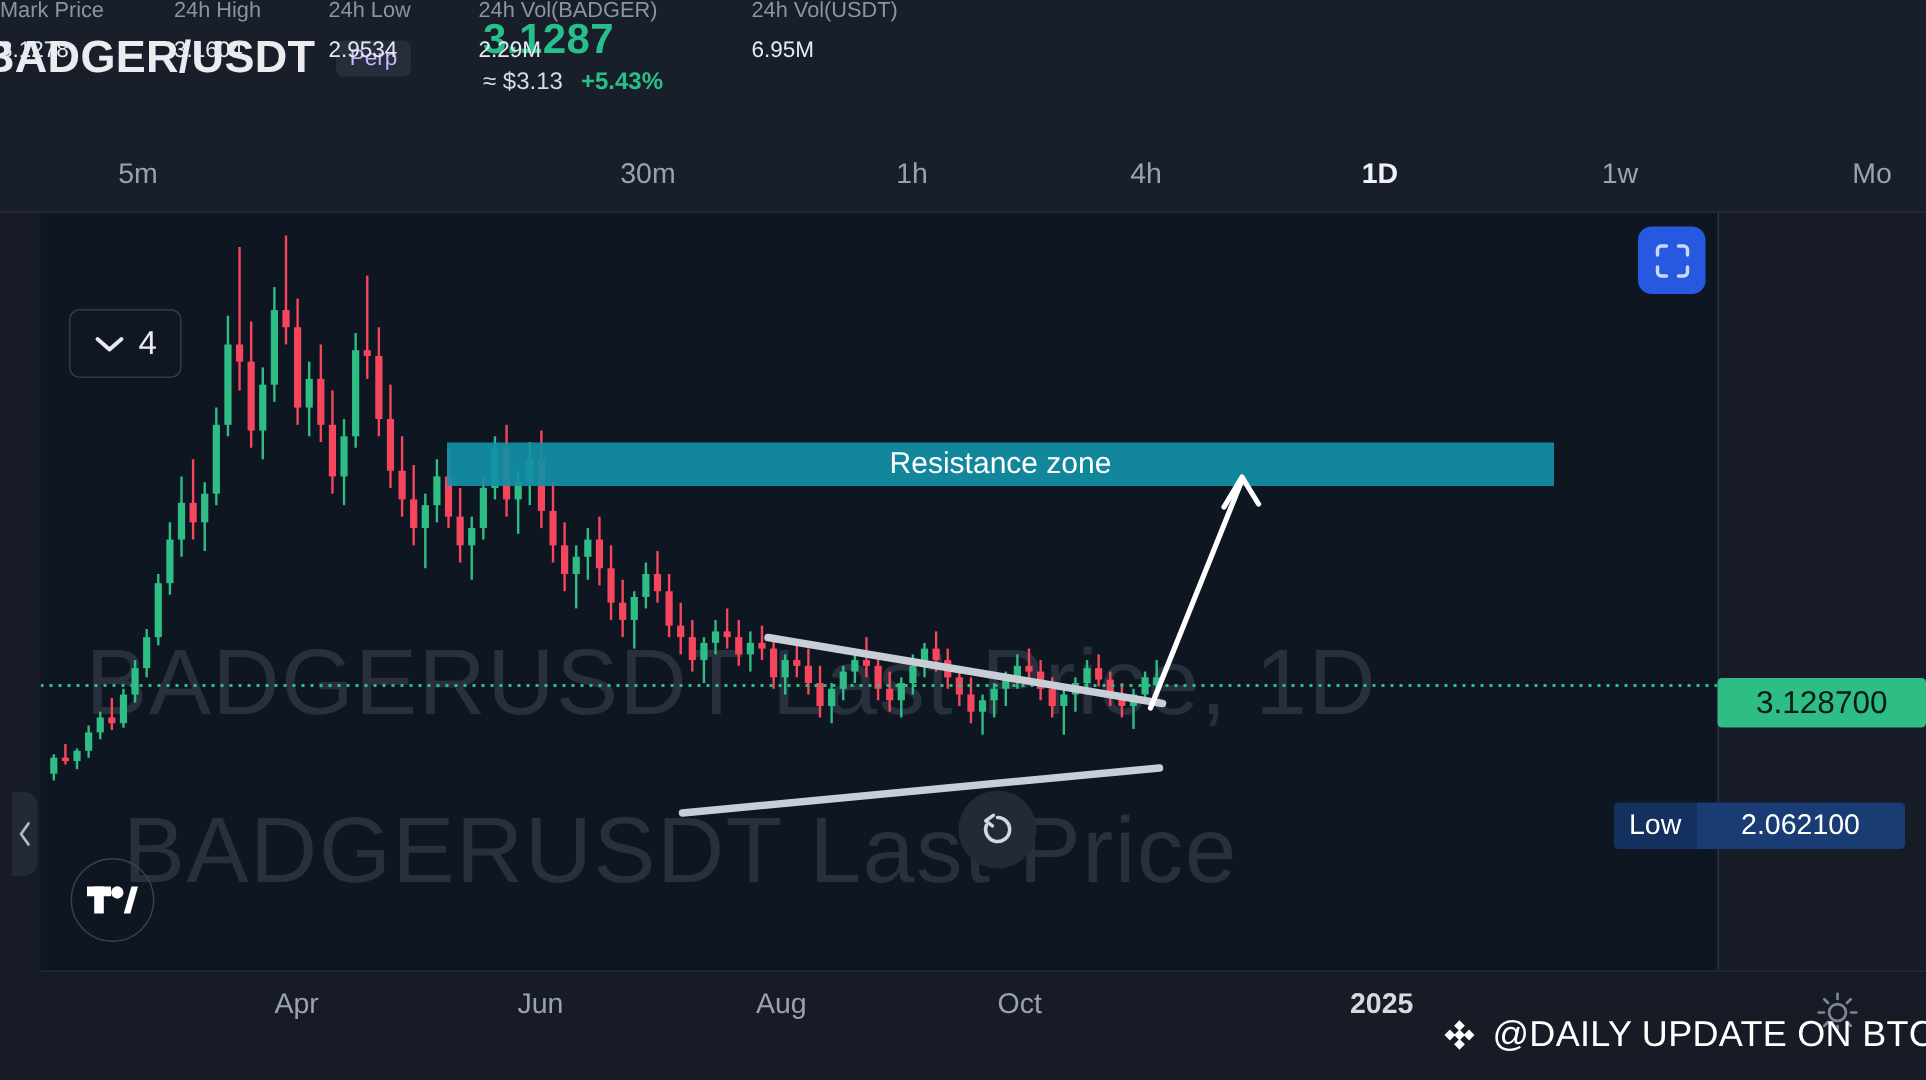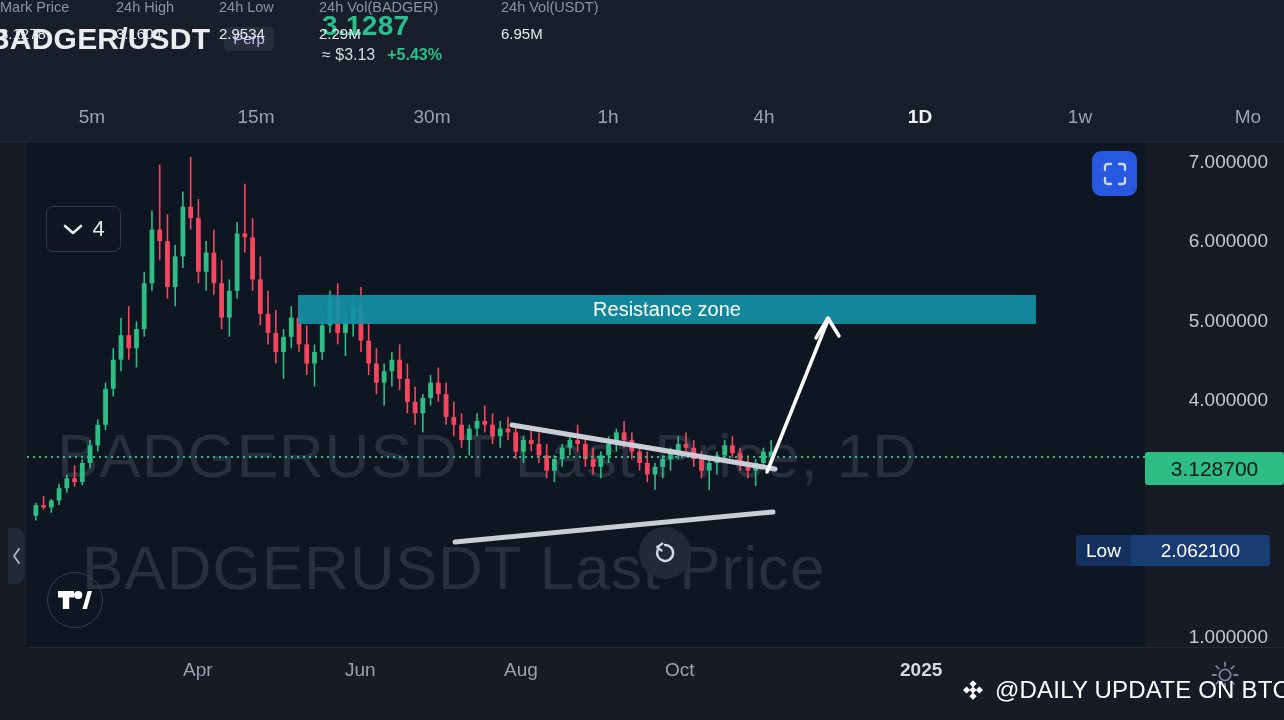--- a/index.html
+++ b/index.html
@@ -156,21 +156,20 @@
         </div>
         <div style="position: absolute; left: 501px; top: 0px;">
           <div class="stat-label">24h Vol(USDT)</div>
           <div class="stat-value">6.95M</div>
         </div>
       </div>
   </div>
 
   <div class="tfbar" id="tfbar">
       <div class="tf" style="left: 59px; width: 66px;">5m</div>
-      <div class="tf" style="left: 217px; width: 78px;">15m</div>
       <div class="tf" style="left: 393px; width: 78px;">30m</div>
       <div class="tf" style="left: 579px; width: 58px;">1h</div>
       <div class="tf" style="left: 735px; width: 58px; text-align: right;">4h</div>
       <div class="tf active" style="left: 889px; width: 62px;">1D</div>
       <div class="tf" style="left: 1049px; width: 62px;">1w</div>
       <div class="tf" style="left: 1217px; width: 62px;">Mo</div>
     </div>
 
   <div class="chart-wrap">
     <div class="wm wm1">BADGERUSDT Last Price, 1D</div>
@@ -381,28 +380,20 @@
       <line x1="485" y1="283" x2="748" y2="327" stroke="#c9ced6" stroke-width="5" stroke-linecap="round"></line>
 
       <line x1="428" y1="400" x2="746" y2="370" stroke="#c9ced6" stroke-width="5" stroke-linecap="round"></line>
 
       <line x1="740" y1="330" x2="801" y2="178" stroke="#ffffff" stroke-width="3.5" stroke-linecap="round"></line>
       <polyline points="789,196 801,176 812,194" fill="none" stroke="#ffffff" stroke-width="3.5" stroke-linecap="round" stroke-linejoin="round"></polyline>
     </svg>
   </div>
 
   <div class="axis-sep"></div>
-  <div class="price-axis" id="price-axis">
-      <div class="ylabel" style="top: 9px;">7.000000</div>
-      <div class="ylabel" style="top: 88px;">6.000000</div>
-      <div class="ylabel" style="top: 168px;">5.000000</div>
-      <div class="ylabel" style="top: 247px;">4.000000</div>
-      <div class="ylabel faded" style="top: 326px;">3.000000</div>
-      <div class="ylabel" style="top: 484px;">1.000000</div>
-    </div>
 
   <div class="badge-price" style="left:1145px;">3.128700</div>
   <div class="badge-low">
     <span class="lbl">Low</span>
     <span class="val">2.062100</span>
   </div>
 
   <div class="time-axis" id="time-axis">
     <div class="time-axis-top"></div>
   <div class="xlabel" style="left: 156px;">Apr</div>

